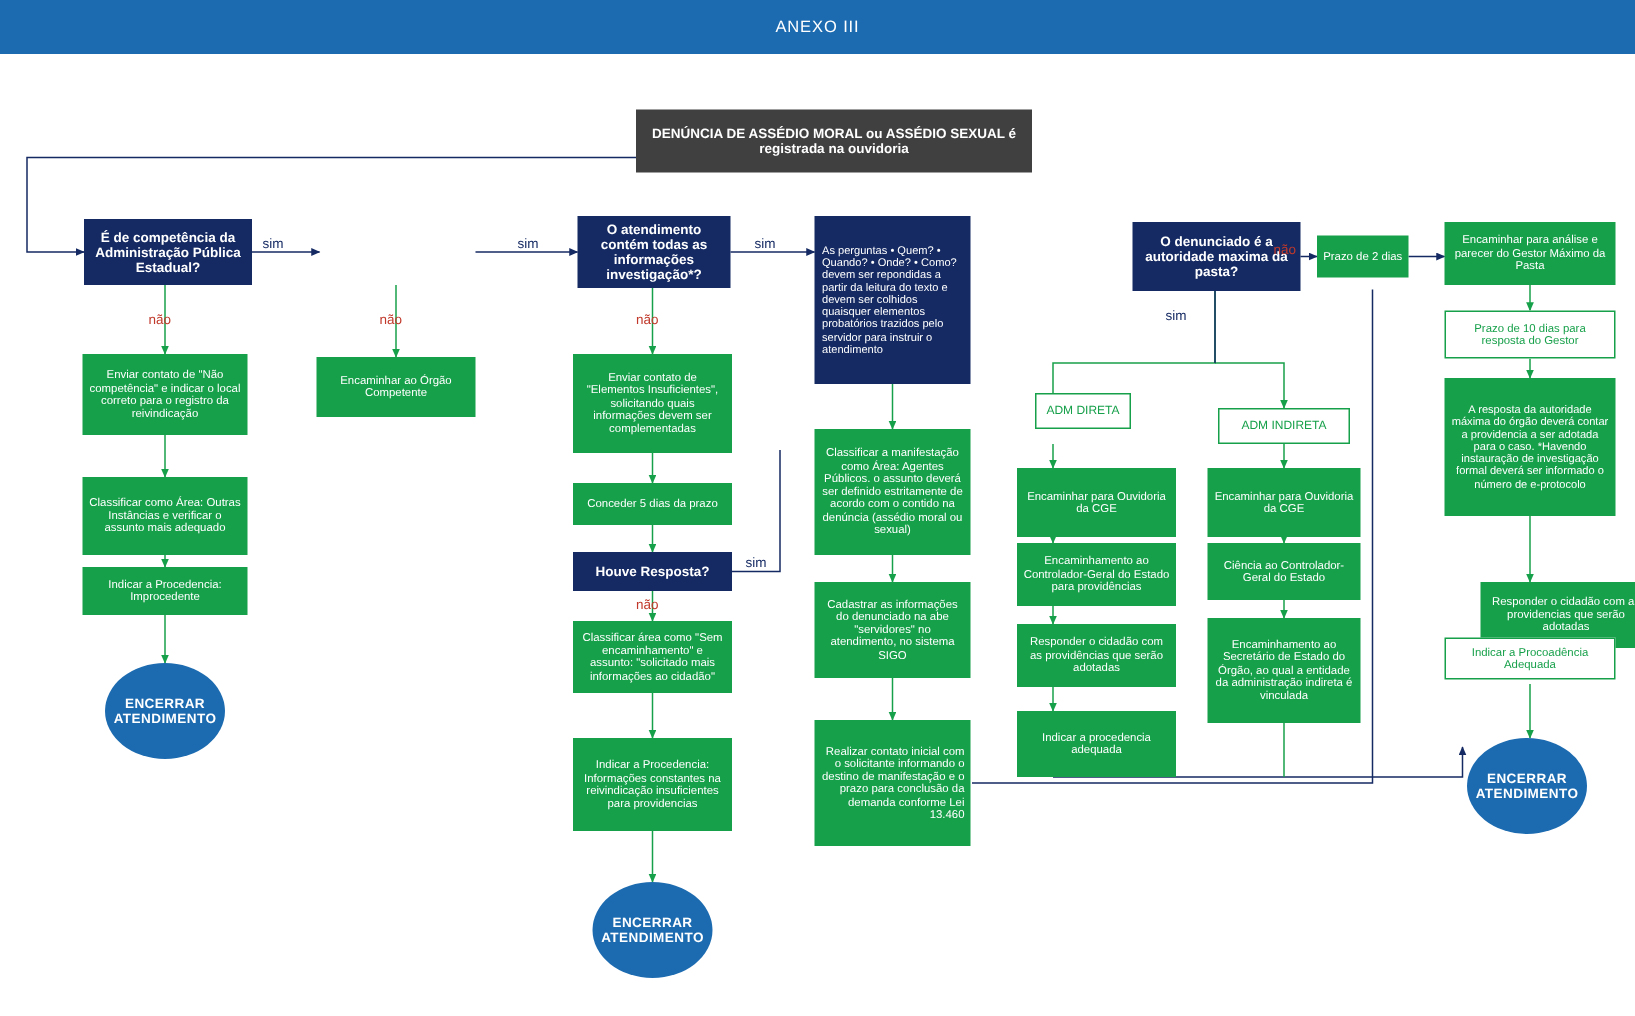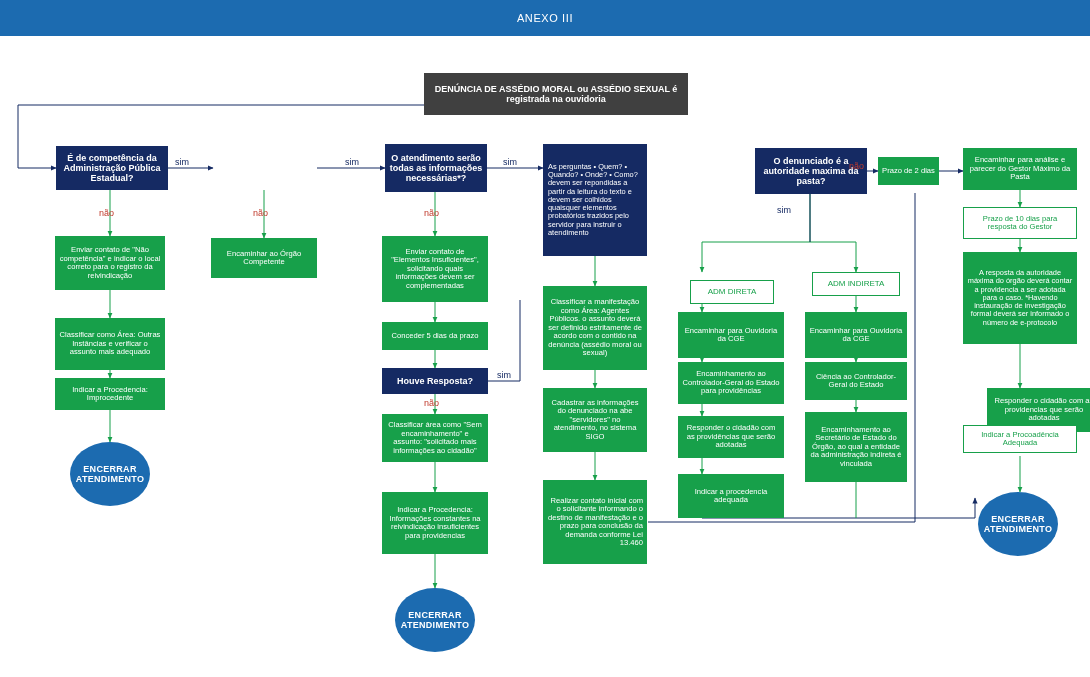--- a/index.html
+++ b/index.html
@@ -92,21 +92,21 @@
       <path d="M1020,344 L1020,388" marker-end="url(#ahg)" stroke="#17a04a"></path>
       <path d="M1020,432 L1020,420" stroke="#17a04a"></path>
       <path d="M1020,440 L1020,452" marker-end="url(#ahg)" stroke="#17a04a"></path>
       <path d="M1020,456 L1020,492" marker-end="url(#ahg)" stroke="#17a04a"></path>
     </g>
   </svg>
 
   <div class="node blue nd-title" style="left:424px;top:73px;width:264px;height:42px;font-size:9px;font-weight:bold;">DENÚNCIA DE ASSÉDIO MORAL ou ASSÉDIO SEXUAL é registrada na ouvidoria</div>
 
   <div class="node navy nd-title" style="left:56px;top:146px;width:112px;height:44px;font-size:9px;font-weight:bold;">É de competência da Administração Pública Estadual?</div>
-  <div class="node navy nd-title" style="left:385px;top:144px;width:102px;height:48px;font-size:9px;font-weight:bold;">O atendimento serão todas as informações necessárias*?</div>
+  <div class="node navy nd-title" style="left:385px;top:144px;width:102px;height:48px;font-size:9px;font-weight:bold;">O atendimento contém todas as informações investigação*?</div>
   <div class="node navy nd-title" style="left:543px;top:144px;width:104px;height:112px;font-size:7.4px;justify-content:flex-start;text-align:left;padding:4px 5px;">As perguntas • Quem? • Quando? • Onde? • Como? devem ser repondidas a partir da leitura do texto e devem ser colhidos quaisquer elementos probatórios trazidos pelo servidor para instruir o atendimento</div>
   <div class="node navy nd-title" style="left:755px;top:148px;width:112px;height:46px;font-size:9px;font-weight:bold;">O denunciado  é a autoridade maxima da pasta?</div>
 
   <div class="lbl sim" style="left:175px;top:157px;">sim</div>
   <div class="lbl sim" style="left:345px;top:157px;">sim</div>
   <div class="lbl sim" style="left:503px;top:157px;">sim</div>
   <div class="lbl sim" style="left:497px;top:370px;">sim</div>
   <div class="lbl sim" style="left:777px;top:205px;">sim</div>
   <div class="lbl nao" style="left:99px;top:208px;">não</div>
   <div class="lbl nao" style="left:253px;top:208px;">não</div>
@@ -125,21 +125,21 @@
   <div class="node green nd-title" style="left:382px;top:322px;width:106px;height:28px;font-size:7.6px;">Conceder 5 dias da prazo</div>
   <div class="node navy nd-title" style="left:382px;top:368px;width:106px;height:26px;font-size:9px;font-weight:bold;">Houve Resposta?</div>
   <div class="node green nd-title" style="left:382px;top:414px;width:106px;height:48px;font-size:7.6px;">Classificar área como "Sem encaminhamento" e assunto: "solicitado mais informações ao cidadão"</div>
   <div class="node green nd-title" style="left:382px;top:492px;width:106px;height:62px;font-size:7.6px;">Indicar a Procedencia: Informações constantes na reivindicação insuficientes para providencias</div>
   <div class="node circle" style="left:395px;top:588px;width:80px;height:64px;">ENCERRAR ATENDIMENTO</div>
 
   <div class="node green nd-title" style="left:543px;top:286px;width:104px;height:84px;font-size:7.6px;">Classificar a manifestação como Área: Agentes Públicos. o assunto deverá ser definido estritamente de acordo com o contido na denúncia (assédio moral ou sexual)</div>
   <div class="node green nd-title" style="left:543px;top:388px;width:104px;height:64px;font-size:7.6px;">Cadastrar as informações do denunciado na abe "servidores" no atendimento, no sistema SIGO</div>
   <div class="node green nd-title" style="left:543px;top:480px;width:104px;height:84px;font-size:7.6px;text-align:right;">Realizar contato inicial com o solicitante informando o destino de manifestação e o prazo para conclusão da demanda conforme Lei 13.460</div>
 
-  <div class="node greenoutline nd-title" style="left:690px;top:280px;width:84px;height:24px;font-size:8px;">ADM DIRETA</div>
+  <div class="node greenoutline nd-title" style="left:690px;top:262px;width:64px;height:24px;font-size:8px;">ADM DIRETA</div>
   <div class="node green nd-title" style="left:678px;top:312px;width:106px;height:46px;font-size:7.6px;">Encaminhar para Ouvidoria da CGE</div>
   <div class="node green nd-title" style="left:678px;top:362px;width:106px;height:42px;font-size:7.6px;">Encaminhamento  ao Controlador-Geral do Estado para providências</div>
   <div class="node green nd-title" style="left:678px;top:416px;width:106px;height:42px;font-size:7.6px;">Responder o cidadão com as providências que serão adotadas</div>
   <div class="node green nd-title" style="left:678px;top:474px;width:106px;height:44px;font-size:7.6px;">Indicar a procedencia adequada</div>
 
   <div class="node greenoutline nd-title" style="left:812px;top:272px;width:88px;height:24px;font-size:8px;">ADM INDIRETA</div>
   <div class="node green nd-title" style="left:805px;top:312px;width:102px;height:46px;font-size:7.6px;">Encaminhar para Ouvidoria da CGE</div>
   <div class="node green nd-title" style="left:805px;top:362px;width:102px;height:38px;font-size:7.6px;">Ciência ao Controlador-Geral do Estado</div>
   <div class="node green nd-title" style="left:805px;top:412px;width:102px;height:70px;font-size:7.6px;">Encaminhamento ao Secretário de Estado do Órgão, ao qual a entidade da administração indireta é vinculada</div>
 

